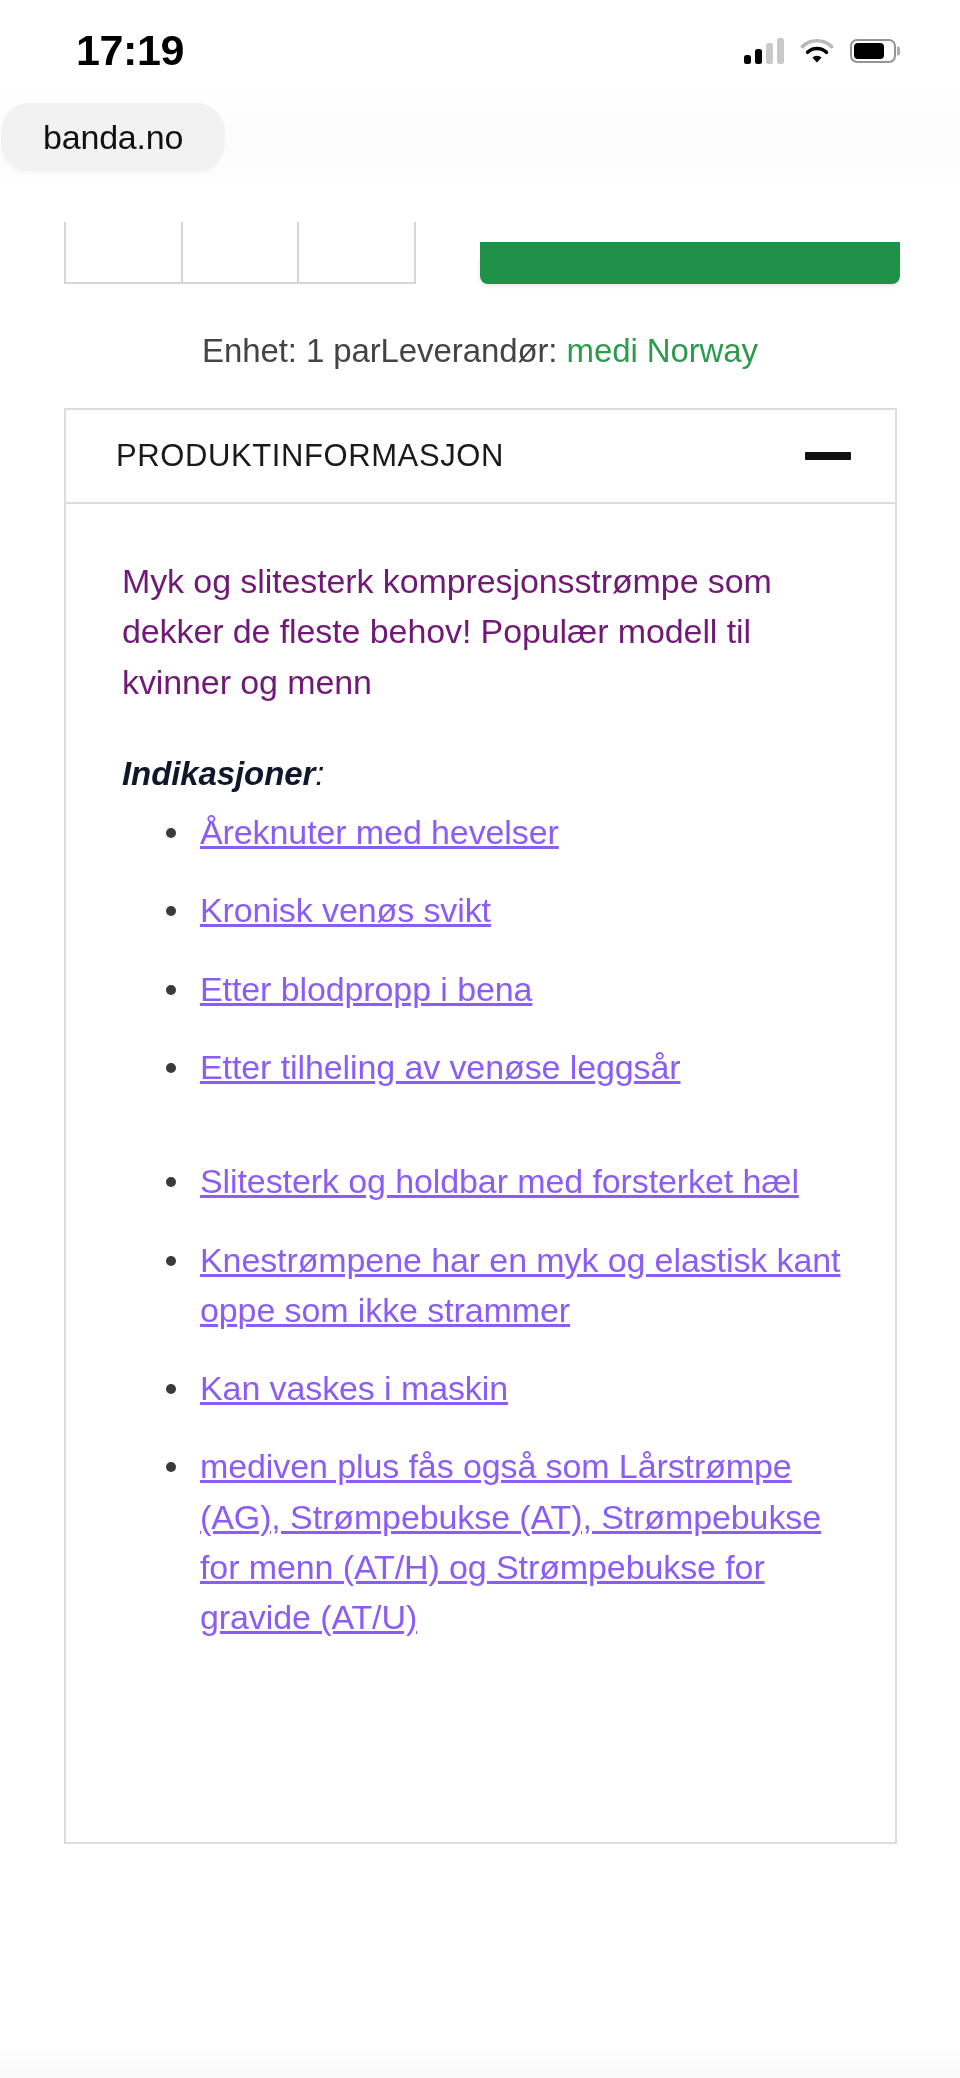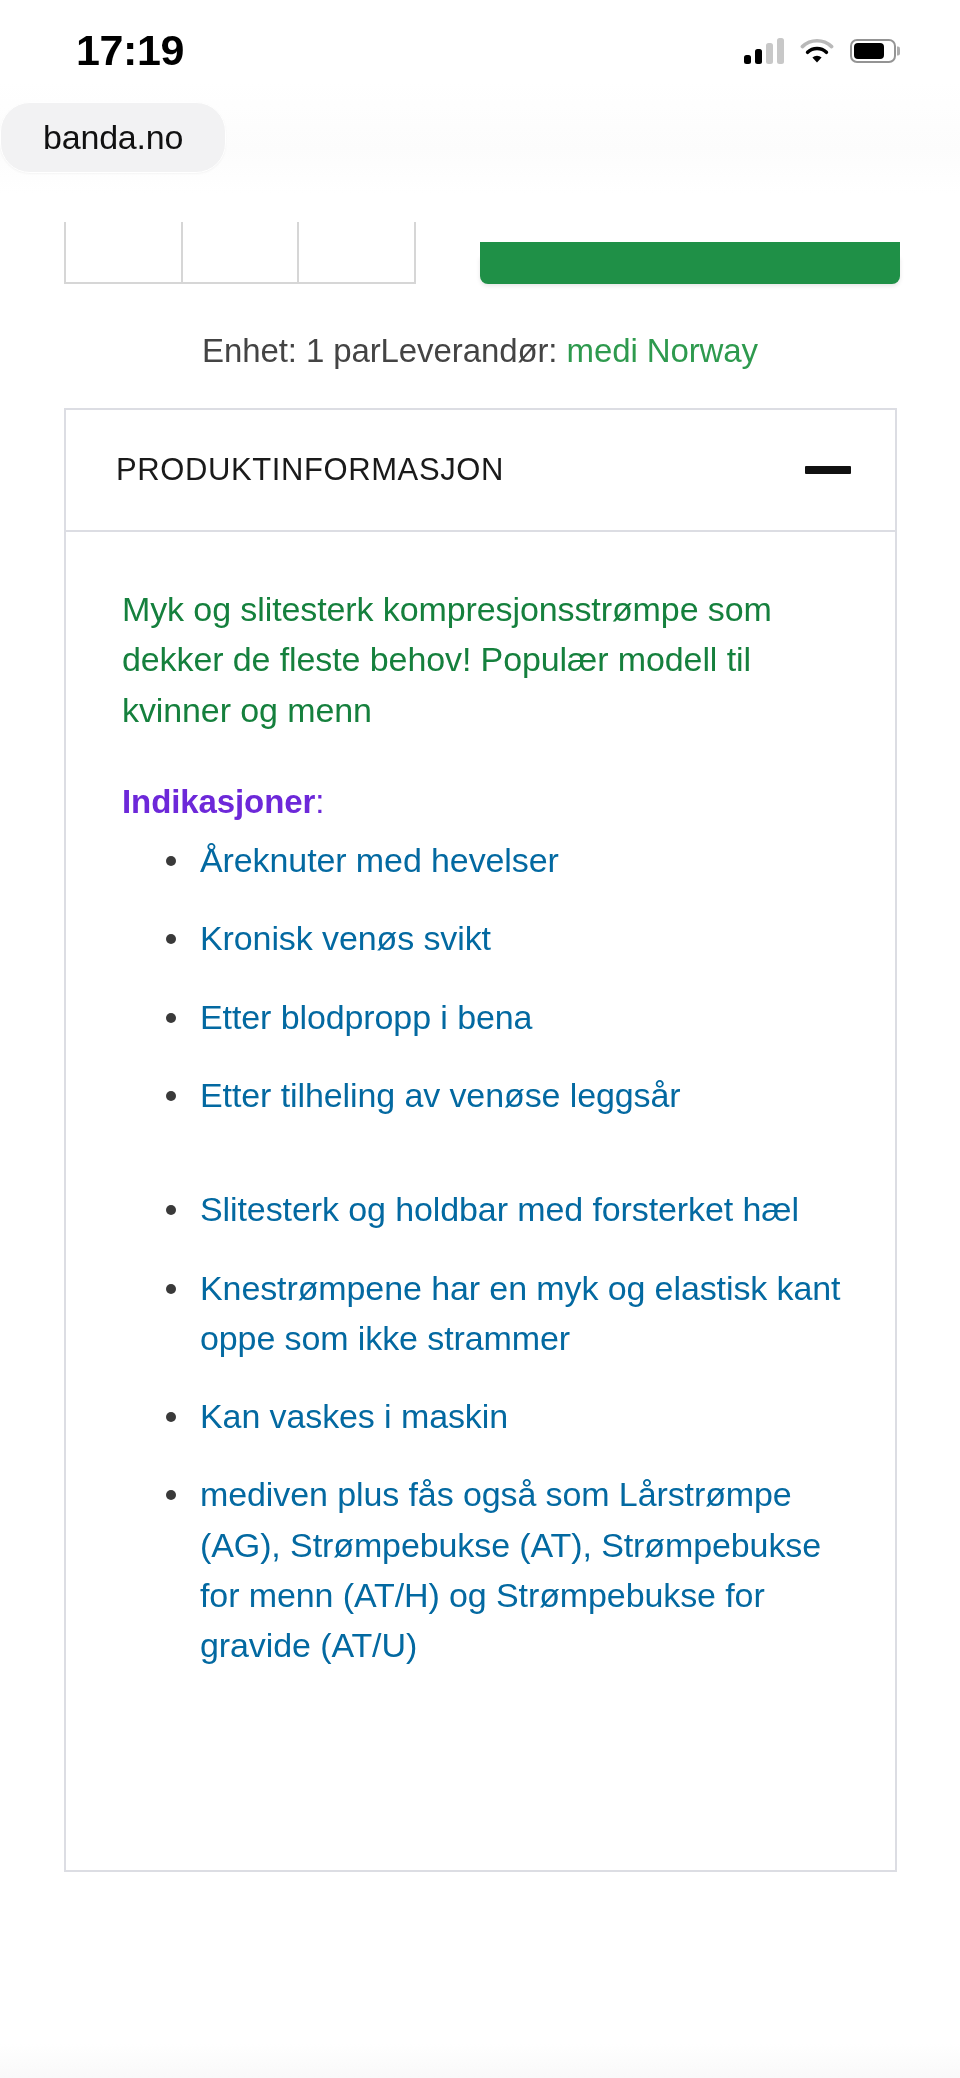--- a/index.html
+++ b/index.html
@@ -176,21 +176,21 @@
   .info-card {
     position: absolute;
     top: 408px;
     left: 64px;
     width: 833px;
     box-sizing: border-box;
   }
   .card-header {
     border: 2px solid #dcdde3;
     box-sizing: border-box;
-    height: 124px;
+    height: 96px;
     display: flex;
     align-items: center;
     justify-content: space-between;
     padding: 0 44px 0 50px;
     background: #fff;
   }
   .card-header-title {
     font-size: 31px;
     font-weight: 500;
     letter-spacing: 0.6px;
@@ -208,48 +208,50 @@
     border-bottom: 2px solid #dcdde3;
     box-sizing: border-box;
     padding: 52px 34px 92px 56px;
     background: #fff;
     min-height: 1340px;
   }
 
   .intro {
     font-size: 34px;
     line-height: 1.48;
-    color: #15803d;
+    color: #701a75;
     letter-spacing: -0.1px;
     margin: 0 0 48px 0;
     max-width: 700px;
   }
   .section-heading {
     font-size: 33px;
     font-weight: 700;
-    color: #6d28d9;
+    color: #0f172a;
     margin: 16px 0 14px 0;
     letter-spacing: -0.1px;
+    font-style: italic;
   }
   .section-heading .colon { font-weight: 400; }
 
   ul.bullets {
     list-style: none;
     margin: 0 0 0 0;
     padding: 0;
   }
   ul.bullets li {
     position: relative;
     padding-left: 78px;
     font-size: 34px;
     line-height: 1.48;
-    color: #0369a1;
+    color: #8b5cf6;
     letter-spacing: -0.1px;
     margin-bottom: 28px;
     max-width: 660px;
+    text-decoration: underline;
   }
   ul.bullets li::before {
     content: "";
     position: absolute;
     left: 44px;
     top: 21px;
     width: 10px; height: 10px;
     border-radius: 50%;
     background: #3a3a3a;
   }

